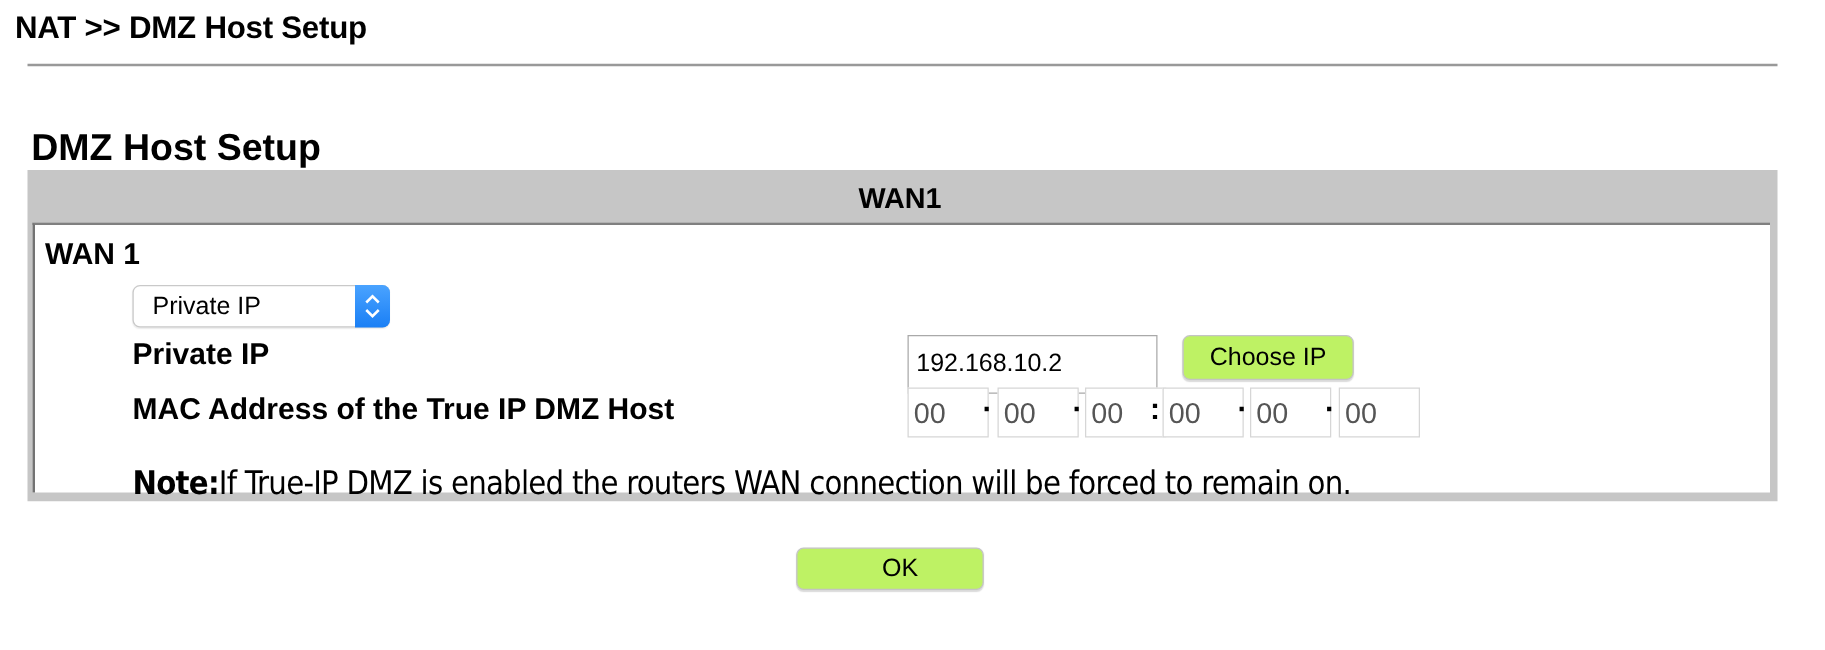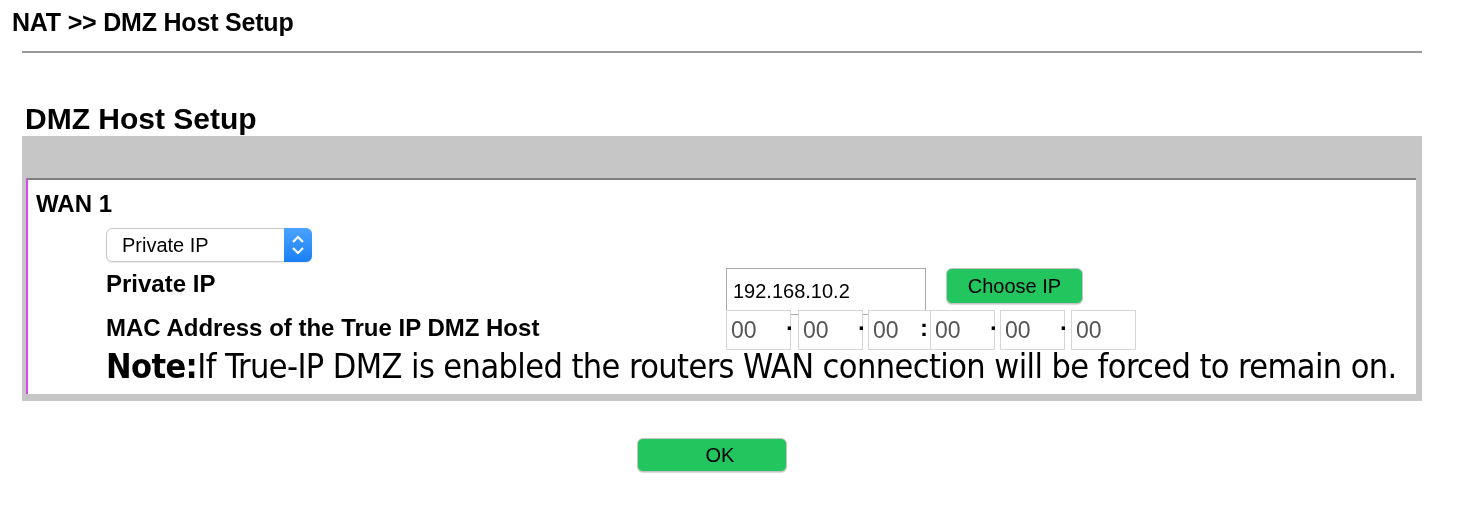--- a/index.html
+++ b/index.html
@@ -23,21 +23,21 @@
       position: absolute; left: 22px; top: 136px; width: 1400px; height: 265px;
       background: #c6c6c6;
     }
     .panel-header {
       position: absolute; left: 0; top: 0; width: 1396px; height: 42px;
       text-align: center; font-size: 23px; font-weight: bold; line-height: 44px;
     }
     .panel-body {
       position: absolute; left: 4px; top: 42px; width: 1390px; height: 216px;
       background: #fff;
-      border-top: 2px solid #808080; border-left: 2px solid #d946ef;
+      border-top: 2px solid #808080; border-left: 2px solid #737373;
       box-sizing: border-box;
     }
     .wan-label {
       position: absolute; left: 8px; top: 10px; font-size: 24px; font-weight: bold;
     }
     .select {
       position: absolute; left: 78px; top: 48px; width: 206px; height: 34px;
       border: 1px solid #c9c9c9; border-radius: 6px; background: #fff;
       box-sizing: border-box; box-shadow: 0 1px 1px rgba(0,0,0,0.08);
     }
@@ -52,52 +52,53 @@
     .field-label {
       position: absolute; left: 78px; font-size: 24px; font-weight: bold;
     }
     .ip-input {
       position: absolute; left: 698px; top: 88px; width: 200px; height: 47px;
       border: 1px solid #a9a9a9; box-sizing: border-box; background: #fff;
       font-family: "Liberation Sans", sans-serif; font-size: 20px;
       padding: 3px 6px; color: #000;
     }
     .btn {
-      position: absolute; background: #22c55e; border: 1px solid #c4c4c4;
+      position: absolute; background: #bef264; border: 1px solid #c4c4c4;
       border-radius: 6px; box-shadow: 0 1px 1px rgba(0,0,0,0.15);
       font-family: "Liberation Sans", sans-serif; font-size: 20px; color: #000;
       box-sizing: border-box; padding: 0; cursor: pointer;
     }
     .mac-row { position: absolute; left: 698px; top: 130px; height: 40px; }
     .mac-input {
       position: absolute; top: 0; width: 65px; height: 40px;
       border: 1px solid #d6d6d6; box-sizing: border-box; background: #fff;
       font-family: "Liberation Sans", sans-serif; font-size: 23px; color: #555;
       padding: 4px 4px;
     }
     .mac-sep {
       position: absolute; top: 4px; font-size: 24px; font-weight: bold;
       width: 20px; text-align: center;
     }
     .note {
-      position: absolute; left: 78px; top: 166px; font-size: 34px;
+      position: absolute; left: 78px; top: 192px; font-size: 26px;
       font-family: "DejaVu Sans", sans-serif; font-stretch: condensed;
       letter-spacing: -0.6px; white-space: nowrap;
     }
     .note-bold { font-weight: bold; }
   </style>
 </head>
 <body>
 
 <div class="page-title">NAT &gt;&gt; DMZ Host Setup</div>
 <div class="title-rule"></div>
 
 <div class="section-title">DMZ Host Setup</div>
 
 <div class="panel">
+  <div class="panel-header">WAN1</div>
   <div class="panel-body">
     <div class="wan-label">WAN 1</div>
 
     <div class="select">
       <span class="select-text">Private IP</span>
       <span class="select-arrow">
         <svg width="14" height="22" viewBox="0 0 14 22">
           <polyline points="2,8 7,3 12,8" fill="none" stroke="#fff" stroke-width="2"></polyline>
           <polyline points="2,14 7,19 12,14" fill="none" stroke="#fff" stroke-width="2"></polyline>
         </svg>

